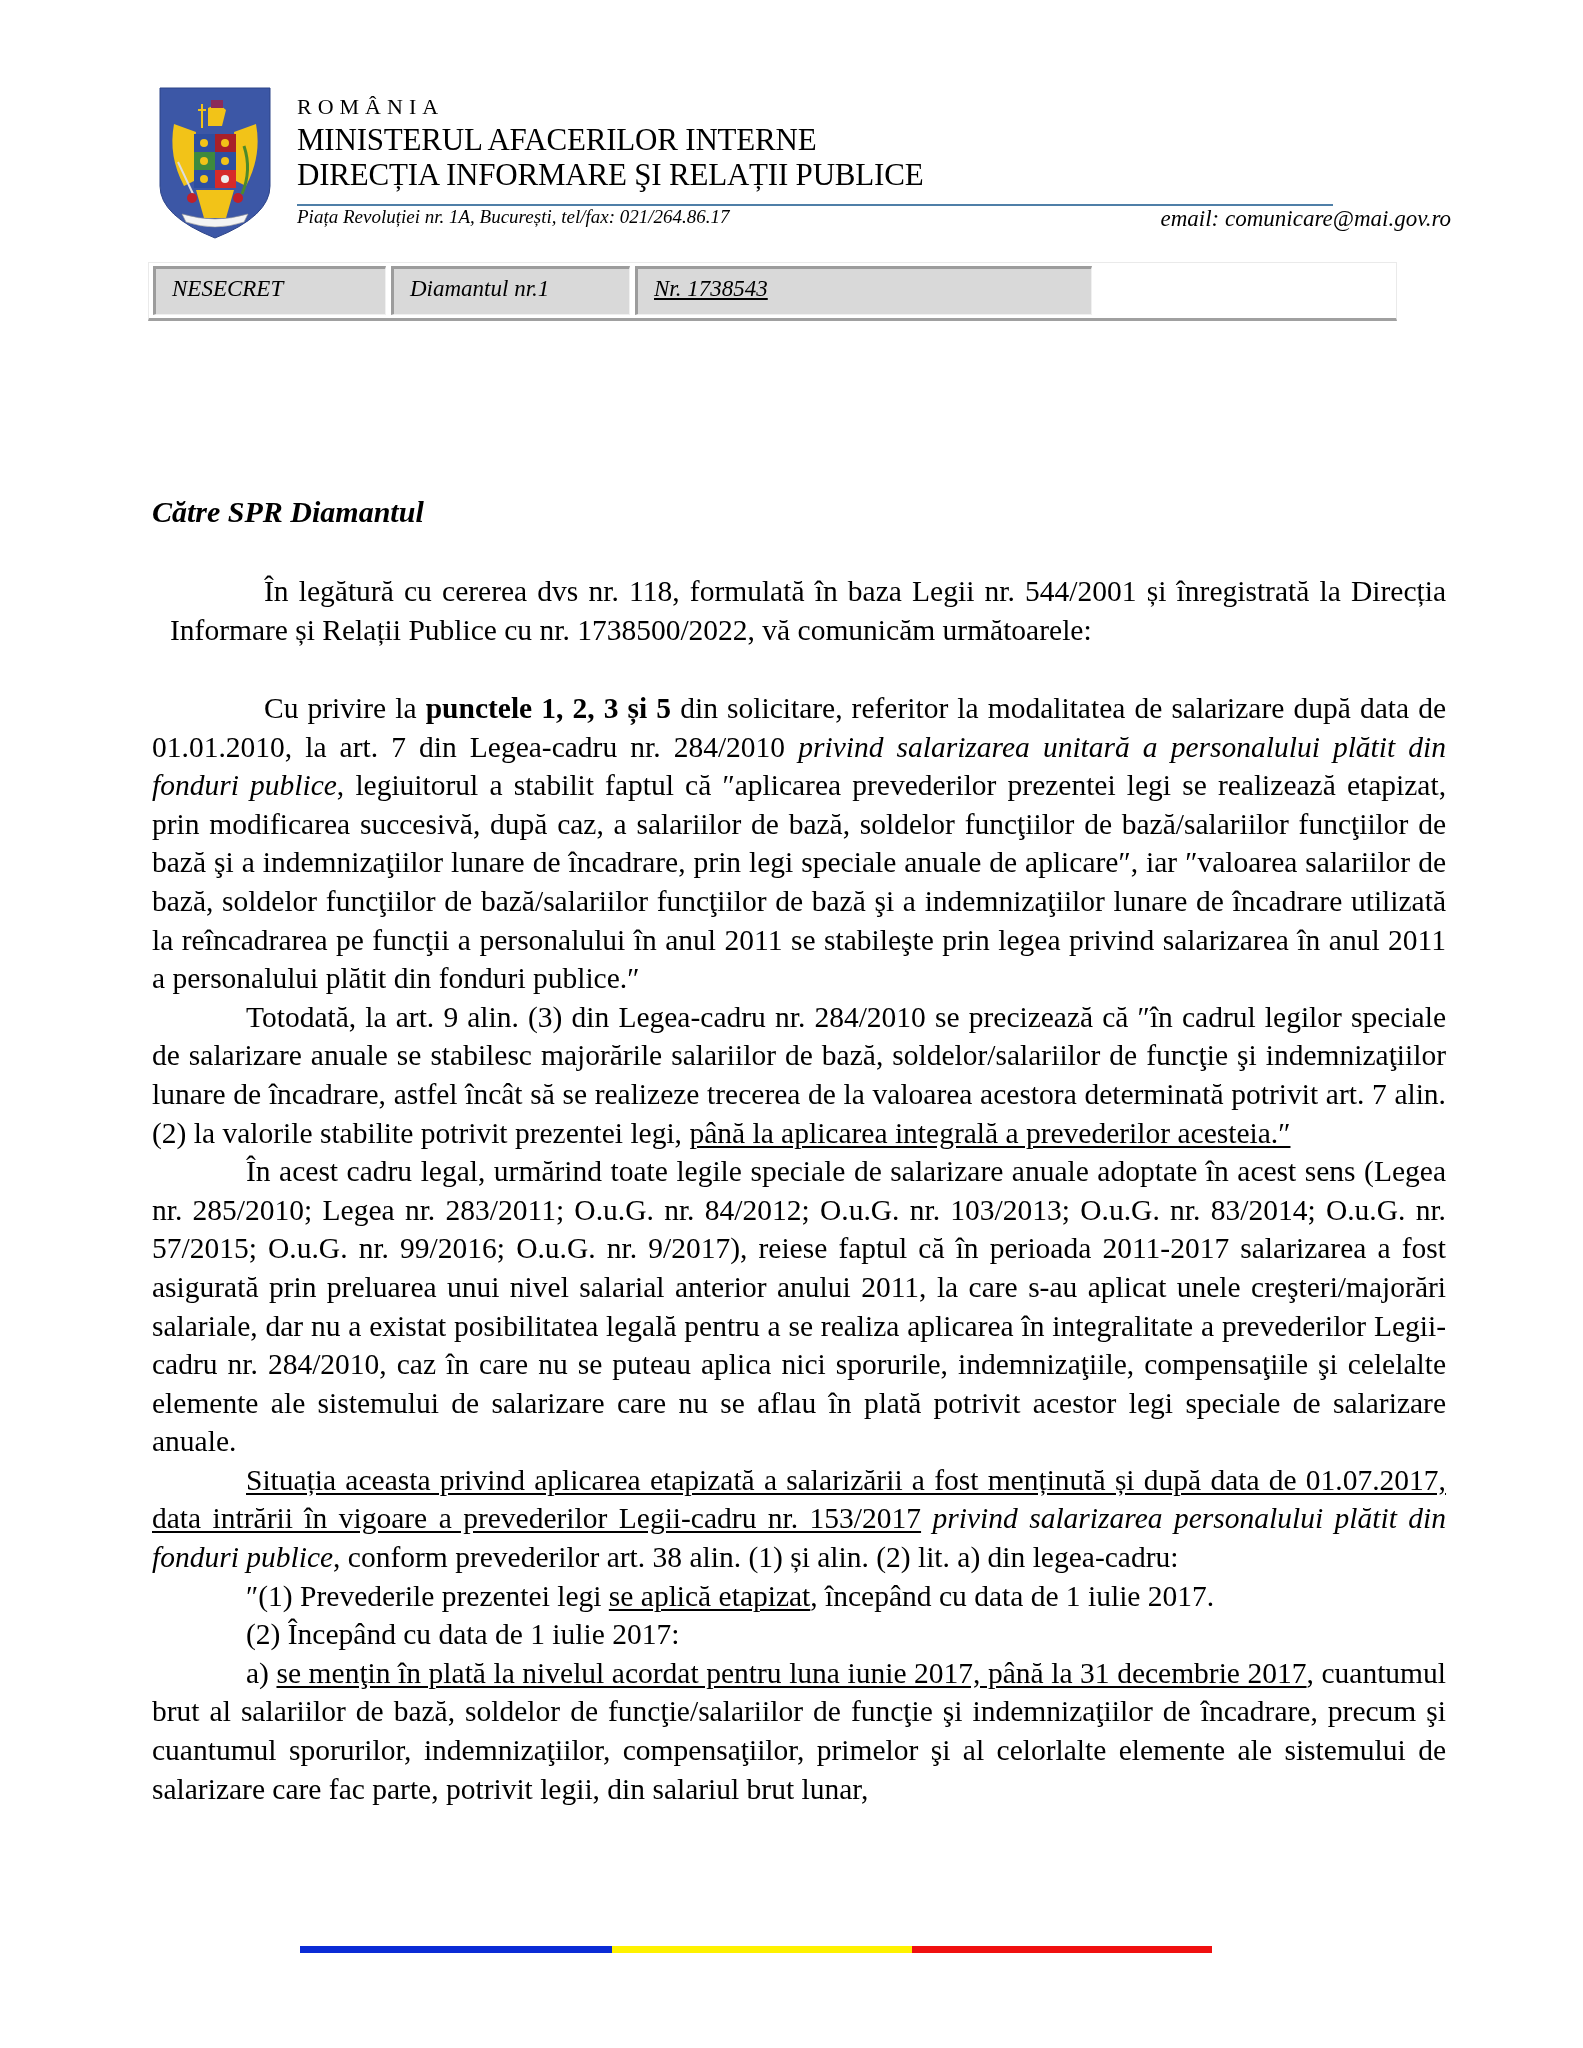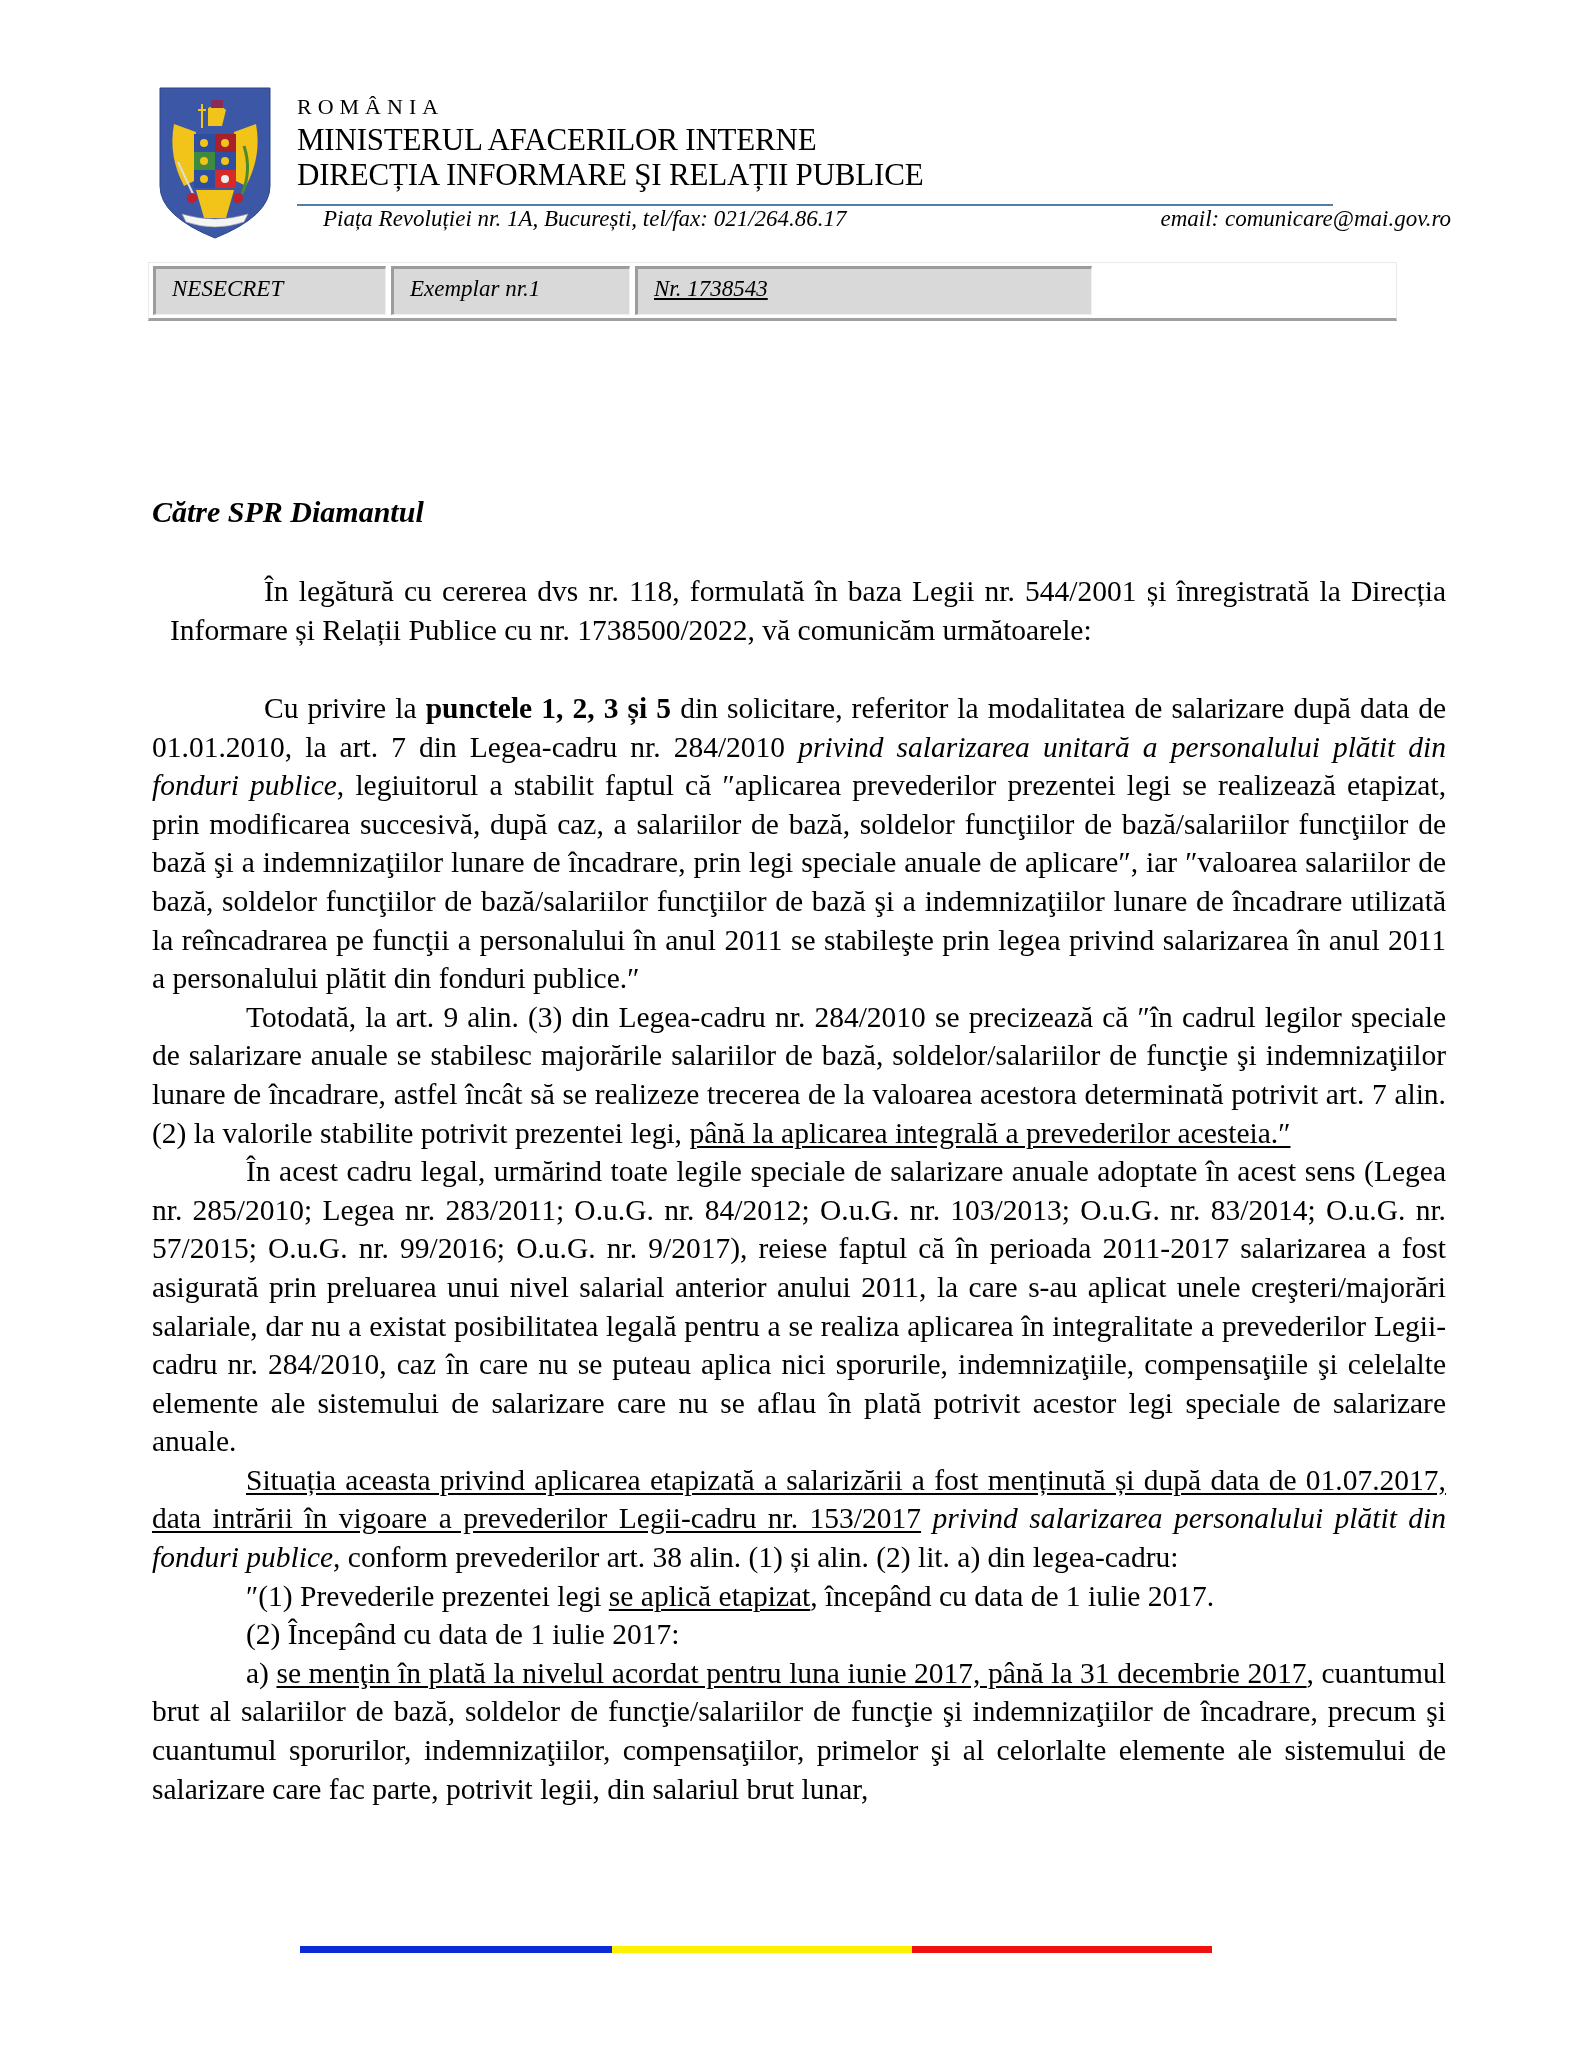--- a/index.html
+++ b/index.html
@@ -5,21 +5,21 @@
   html, body { margin:0; padding:0; background:#ffffff; }
   body { width:1583px; height:2048px; position:relative; overflow:hidden;
          font-family:"Liberation Serif","DejaVu Serif",serif; color:#000; }
 
   
   .crest { position:absolute; left:156px; top:86px; width:118px; height:154px; }
   .hdr-country { position:absolute; left:297px; top:94px; font-size:22px; letter-spacing:6px; }
   .hdr-ministry { position:absolute; left:297px; top:122px; font-size:31px; letter-spacing:-0.2px; }
   .hdr-direction { position:absolute; left:297px; top:157px; font-size:31px; letter-spacing:-0.2px; }
   .hdr-rule { position:absolute; left:297px; top:204px; width:1036px; height:2px; background:#4f7fa8; }
-  .hdr-address { position:absolute; left:297px; top:206px; font-size:23px; font-style:italic;margin-left:26px; }
+  .hdr-address { position:absolute; left:297px; top:206px; font-size:19px; font-style:italic; }
   .hdr-email { position:absolute; right:132px; top:206px; font-size:23px; font-style:italic; }
 
   
   .meta-table { position:absolute; left:148px; top:262px; width:1249px; height:59px;
                 border-top:1px solid #eaeaea; border-left:1px solid #eaeaea; border-right:1px solid #eaeaea;
                 border-bottom:3px solid #a0a0a0; box-sizing:border-box; display:flex; gap:5px; padding:3px 4px 3px 4px; }
   .meta-cell { background:#d9d9d9; border-top:3px solid #9c9c9c; border-left:3px solid #9c9c9c;
                border-right:1px solid #f0f0f0; border-bottom:1px solid #f0f0f0; box-sizing:border-box;
                font-style:italic; font-size:23px; padding:7px 0 0 16px; height:100%; }
   .mc1 { width:233px; } .mc2 { width:239px; } .mc3 { width:457px;text-decoration:underline; } .mc4 { flex:1; }
@@ -82,21 +82,21 @@
 
 <div class="hdr-country">ROMÂNIA</div>
 <div class="hdr-ministry">MINISTERUL AFACERILOR INTERNE</div>
 <div class="hdr-direction">DIRECȚIA INFORMARE ŞI RELAȚII PUBLICE</div>
 <div class="hdr-rule"></div>
 <div class="hdr-address">Piața Revoluției nr. 1A, București, tel/fax: 021/264.86.17</div>
 <div class="hdr-email">email: comunicare@mai.gov.ro</div>
 
 <div class="meta-table">
   <div class="meta-cell mc1">NESECRET</div>
-  <div class="meta-cell mc2">Exemplar nr.1</div>
+  <div class="meta-cell mc2">Diamantul nr.1</div>
   <div class="meta-cell mc3">Nr. 1738543</div>
 </div>
 
 <div class="salutation">Către SPR Diamantul</div>
 
 <div class="para p1">
   <p class="indent-sm">În legătură cu cererea dvs nr. 118, formulată în baza Legii nr. 544/2001 și înregistrată la Direcția Informare și Relații Publice cu nr. 1738500/2022, vă comunicăm următoarele:</p>
 </div>
 
 <div class="para p2">

